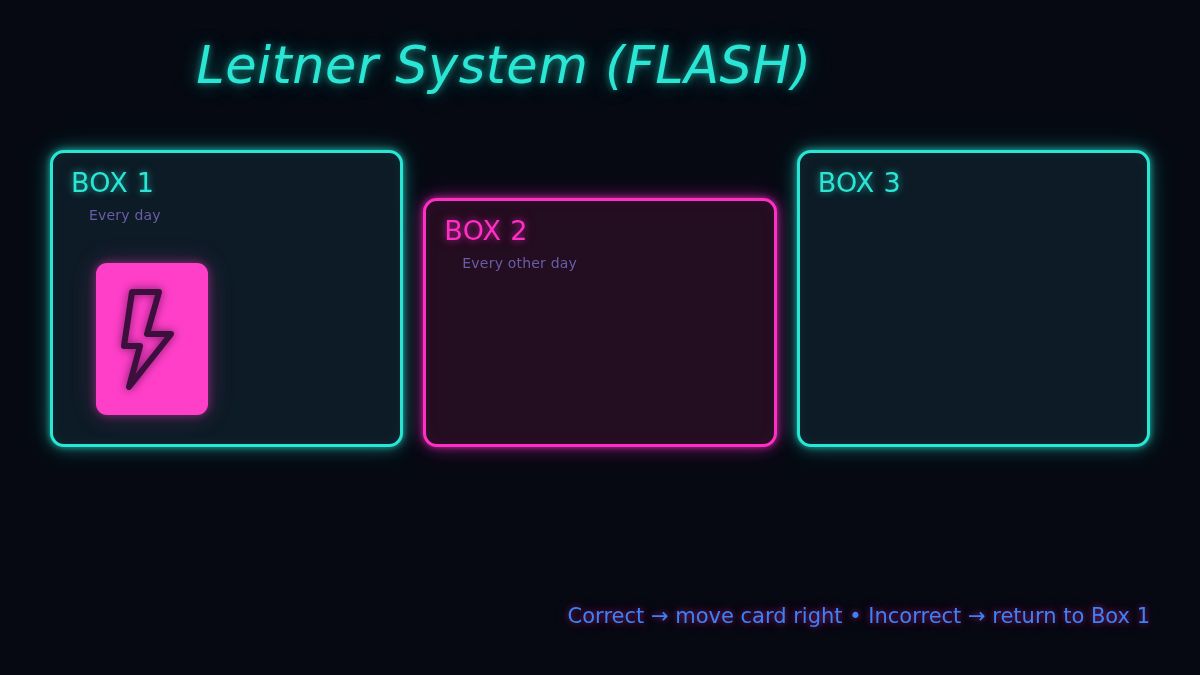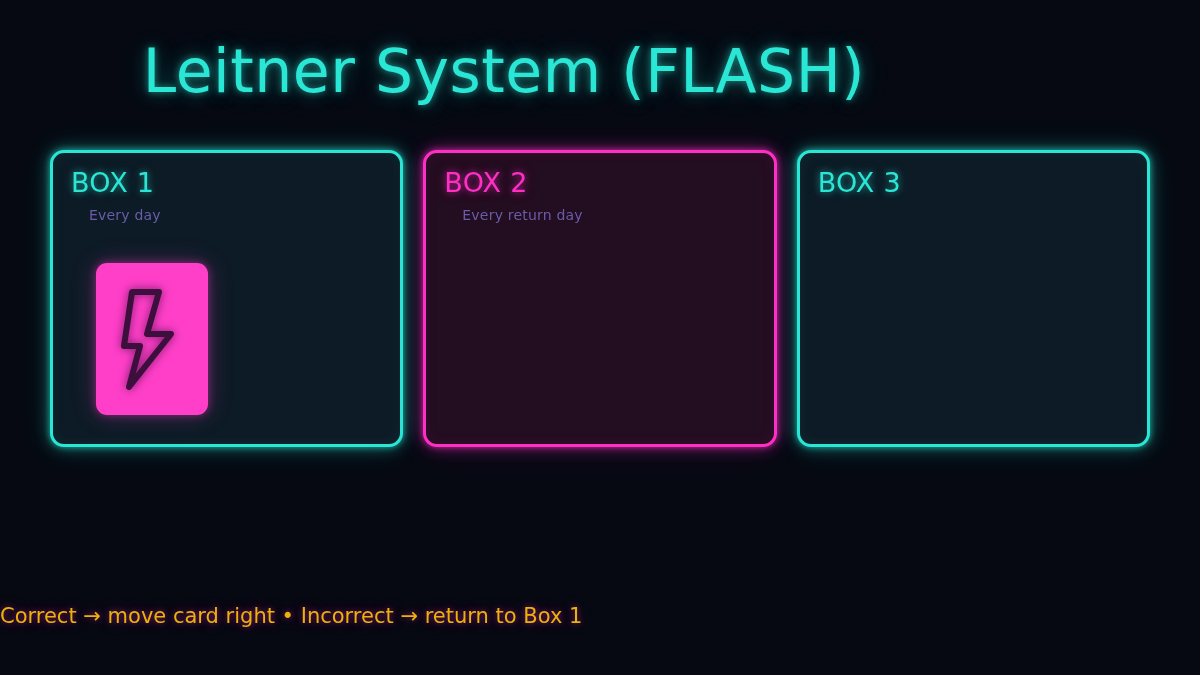--- a/index.html
+++ b/index.html
@@ -15,29 +15,30 @@
     position: relative;
   }
 
   
   .title {
     position: absolute;
     top: 36px;
     left: 0;
     width: 1008px;
     text-align: center;
-    font-size: 60px;
+    font-size: 51px;
     font-weight: 400;
     letter-spacing: 0.5px;
     color: #2ae6d4;
     text-shadow:
       0 0 7px rgba(42,230,212,0.55),
       0 0 18px rgba(42,230,212,0.35),
       0 0 34px rgba(42,230,212,0.18);
     white-space: nowrap;
+    font-style: italic;
   }
 
   
   .boxes {
     position: absolute;
     top: 150px;
     left: 50px;
     width: 1100px;
     height: 297px;
     display: flex;
@@ -58,20 +59,21 @@
       inset 0 0 14px rgba(42,230,212,0.07);
   }
   .box.magenta {
     border-color: #ff2ec4;
     background: #230d20;
     box-shadow:
       0 0 6px rgba(255,46,196,0.65),
       0 0 16px rgba(255,46,196,0.38),
       0 0 30px rgba(255,46,196,0.16),
       inset 0 0 14px rgba(255,46,196,0.07);
+    margin-top: 48px;
   }
 
   .box-title {
     position: absolute;
     left: 18px;
     top: 14px;
     font-size: 27px;
     font-weight: 400;
     color: #2ae6d4;
     text-shadow: 0 0 6px rgba(42,230,212,0.5), 0 0 14px rgba(42,230,212,0.25);
@@ -128,24 +130,24 @@
     stroke-linejoin: round;
     stroke-linecap: round;
   }
 
   
   .footer {
     position: absolute;
     top: 604px;
     left: 0;
     width: 1150px;
-    text-align: left;
+    text-align: right;
     font-size: 21px;
     font-weight: 400;
-    color: #eab308;
+    color: #3b82f6;
     text-shadow:
       0 0 6px rgba(255,46,196,0.5),
       0 0 16px rgba(255,46,196,0.25);
     white-space: nowrap;
   }
 </style>
 </head>
 <body>
 
 <div class="title">Leitner System (FLASH)</div>
@@ -159,21 +161,21 @@
       <div class="flashcard">
         <svg class="bolt-svg" viewBox="0 0 66 110">
           <path class="bolt-path" d="M13 8 L40 8 L28 50 L52 50 L10 103 L21 62 L5 62 L13 8 Z"></path>
         </svg>
       </div>
     </div>
   </div>
 
   <div class="box magenta">
     <div class="box-title">BOX 2</div>
-    <div class="box-sub">Every return day</div>
+    <div class="box-sub">Every other day</div>
   </div>
 
   <div class="box">
     <div class="box-title">BOX 3</div>
   </div>
 
 
 
 </div>
 

